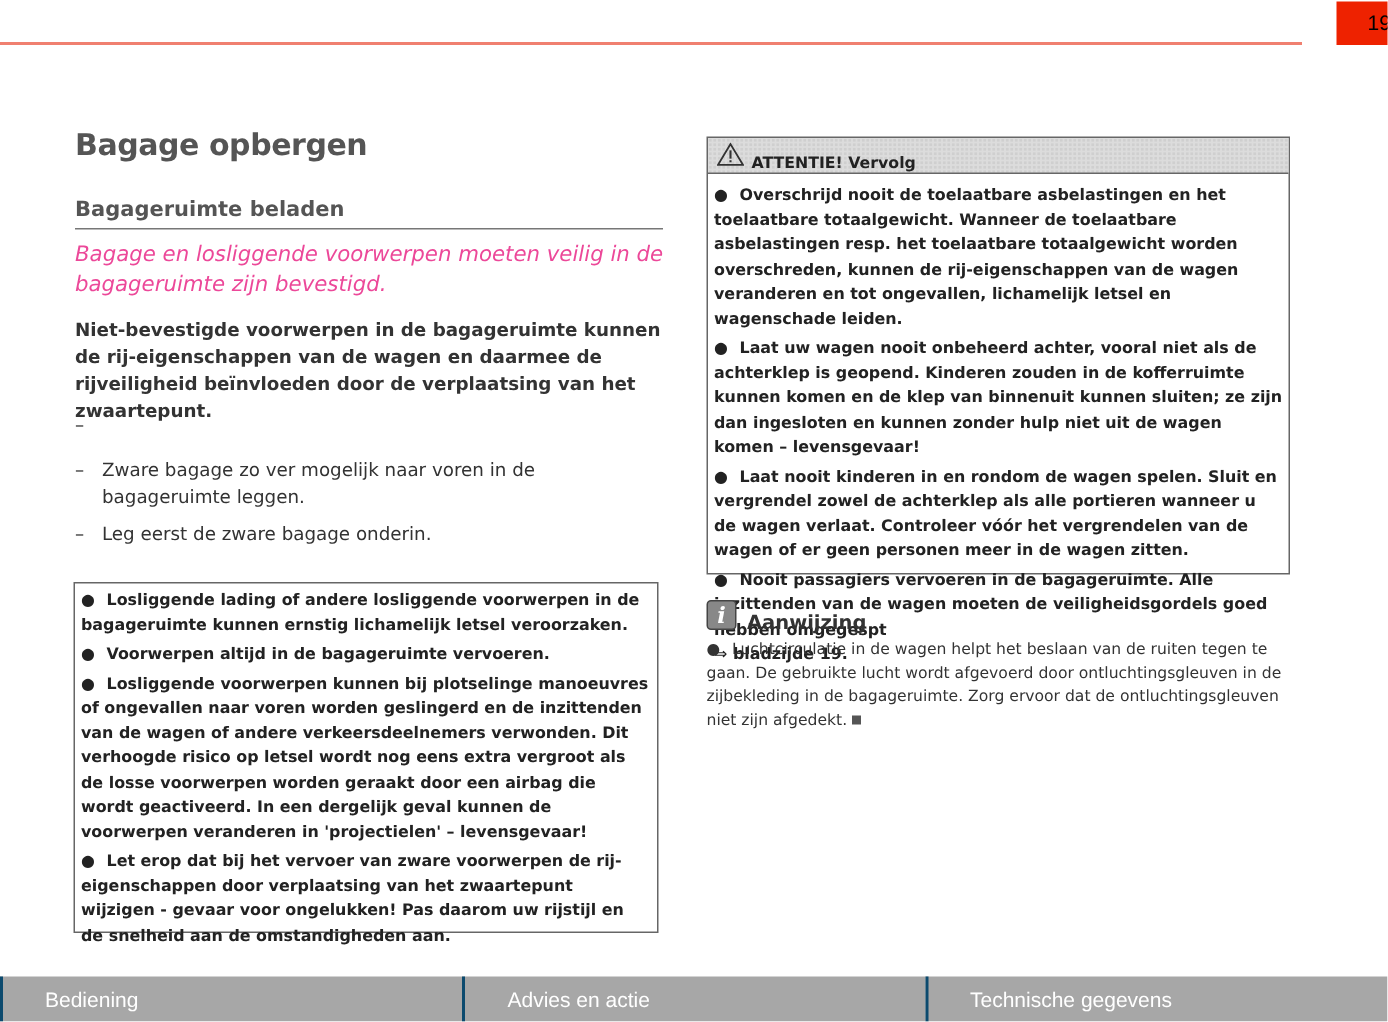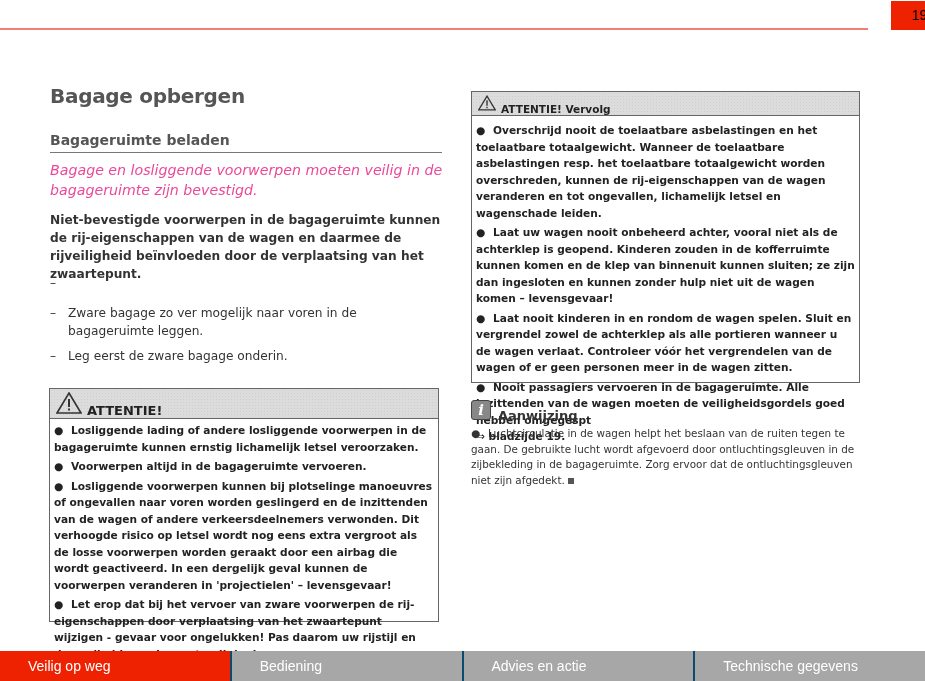--- a/index.html
+++ b/index.html
@@ -56,30 +56,20 @@
 <div class="dash-item" style="top:304px;">
   <span class="dash">–</span>
   <span>Zware bagage zo ver mogelijk naar voren in de bagageruimte leggen.</span>
 </div>
 <div class="dash-item" style="top:347px;">
   <span class="dash">–</span>
   <span>Leg eerst de zware bagage onderin.</span>
 </div>
 
 <div class="warn-box" style="left:49px; top:388px; width:390px; height:234px;">
-  <div class="warn-head">
-    <span>
-      <svg width="26" height="22" viewBox="0 0 26 22">
-          <path d="M13 1 L25 21 L1 21 Z" fill="none" stroke="#333" stroke-width="1.6"></path>
-          <rect x="12" y="7" width="2" height="8" fill="#333"></rect>
-          <rect x="12" y="16.5" width="2" height="2" fill="#333"></rect>
-        </svg>
-    </span>
-    <span class="title" style="font-size:13px;">ATTENTIE!</span>
-  </div>
   <div class="warn-body">
     <p><span class="bullet">●</span><span>Losliggende lading of andere losliggende voorwerpen in de bagageruimte kunnen ernstig lichamelijk letsel veroorzaken.</span></p>
     <p><span class="bullet">●</span><span>Voorwerpen altijd in de bagageruimte vervoeren.</span></p>
     <p><span class="bullet">●</span><span>Losliggende voorwerpen kunnen bij plotselinge manoeuvres of ongevallen naar voren worden geslingerd en de inzittenden van de wagen of andere verkeersdeelnemers verwonden. Dit verhoogde risico op letsel wordt nog eens extra vergroot als de losse voorwerpen worden geraakt door een airbag die wordt geactiveerd. In een dergelijk geval kunnen de voorwerpen veranderen in 'projectielen' – levensgevaar!</span></p>
     <p><span class="bullet">●</span><span>Let erop dat bij het vervoer van zware voorwerpen de rij-eigenschappen door verplaatsing van het zwaartepunt wijzigen - gevaar voor ongelukken! Pas daarom uw rijstijl en de snelheid aan de omstandigheden aan.</span></p>
   </div>
 </div>
 
 <div class="warn-box" style="left:471px; top:91px; width:389px; height:292px;">
   <div class="warn-head" style="height:24px;">
@@ -104,17 +94,16 @@
 
 <div class="info-head">
   <div class="info-icon">i</div>
   <div class="info-title">Aanwijzing</div>
 </div>
 <div class="info-body">
   <span class="bullet">●</span><span>Luchtcirculatie in de wagen helpt het beslaan van de ruiten tegen te gaan. De gebruikte lucht wordt afgevoerd door ontluchtingsgleuven in de zijbekleding in de bagageruimte. Zorg ervoor dat de ontluchtingsgleuven niet zijn afgedekt.</span><span class="end-square"></span>
 </div>
 
 <div class="footer">
-  <div class="tab active">Veilig op weg</div>
   <div class="tab">Bediening</div>
   <div class="tab">Advies en actie</div>
   <div class="tab">Technische gegevens</div>
 </div>
 
 </body></html>

